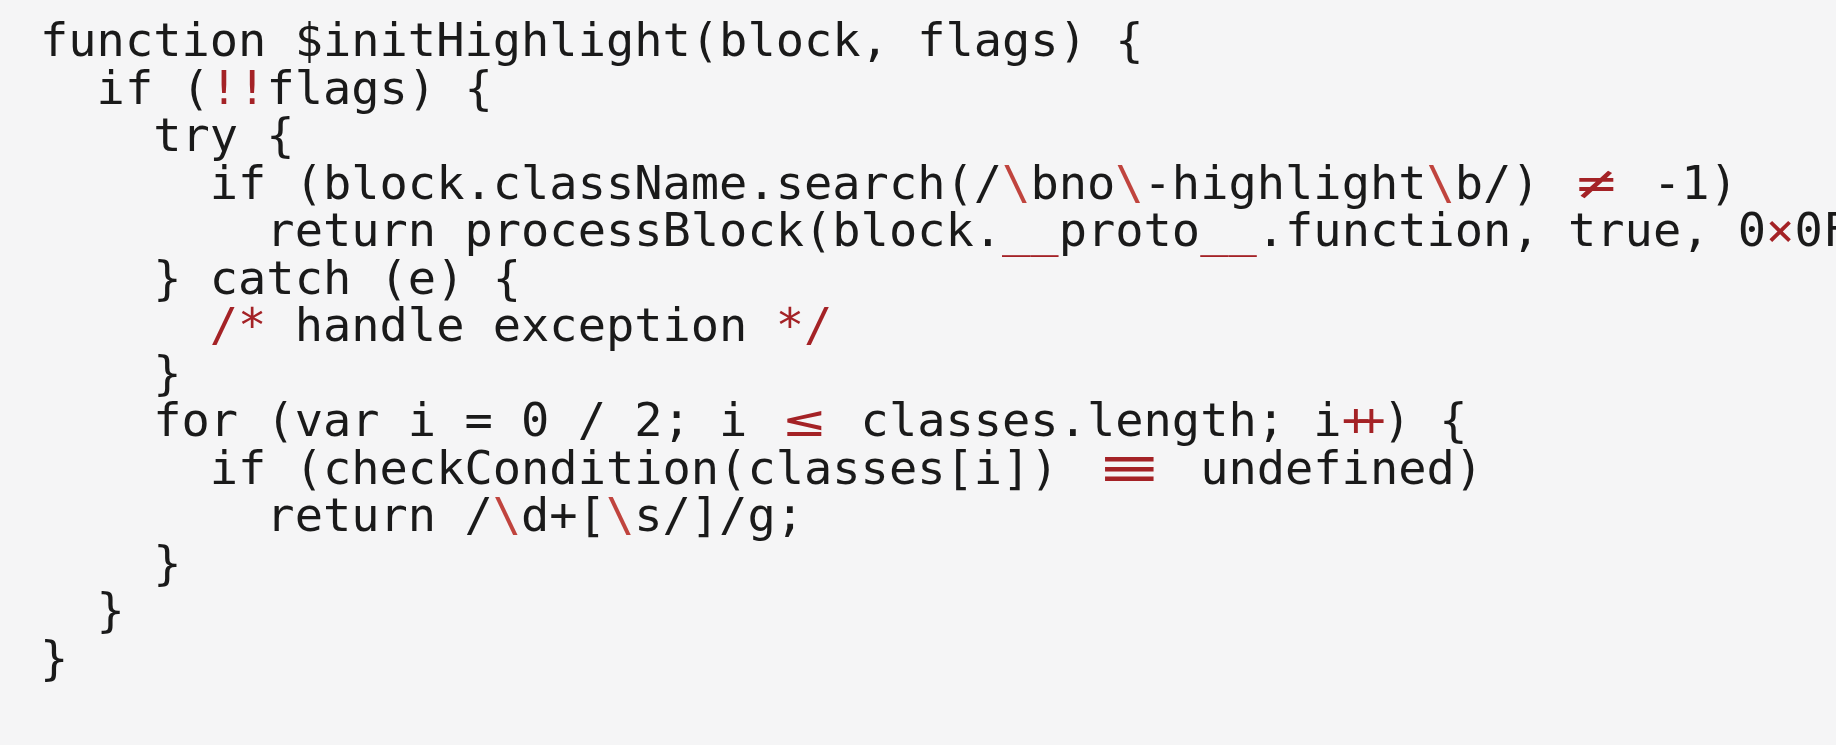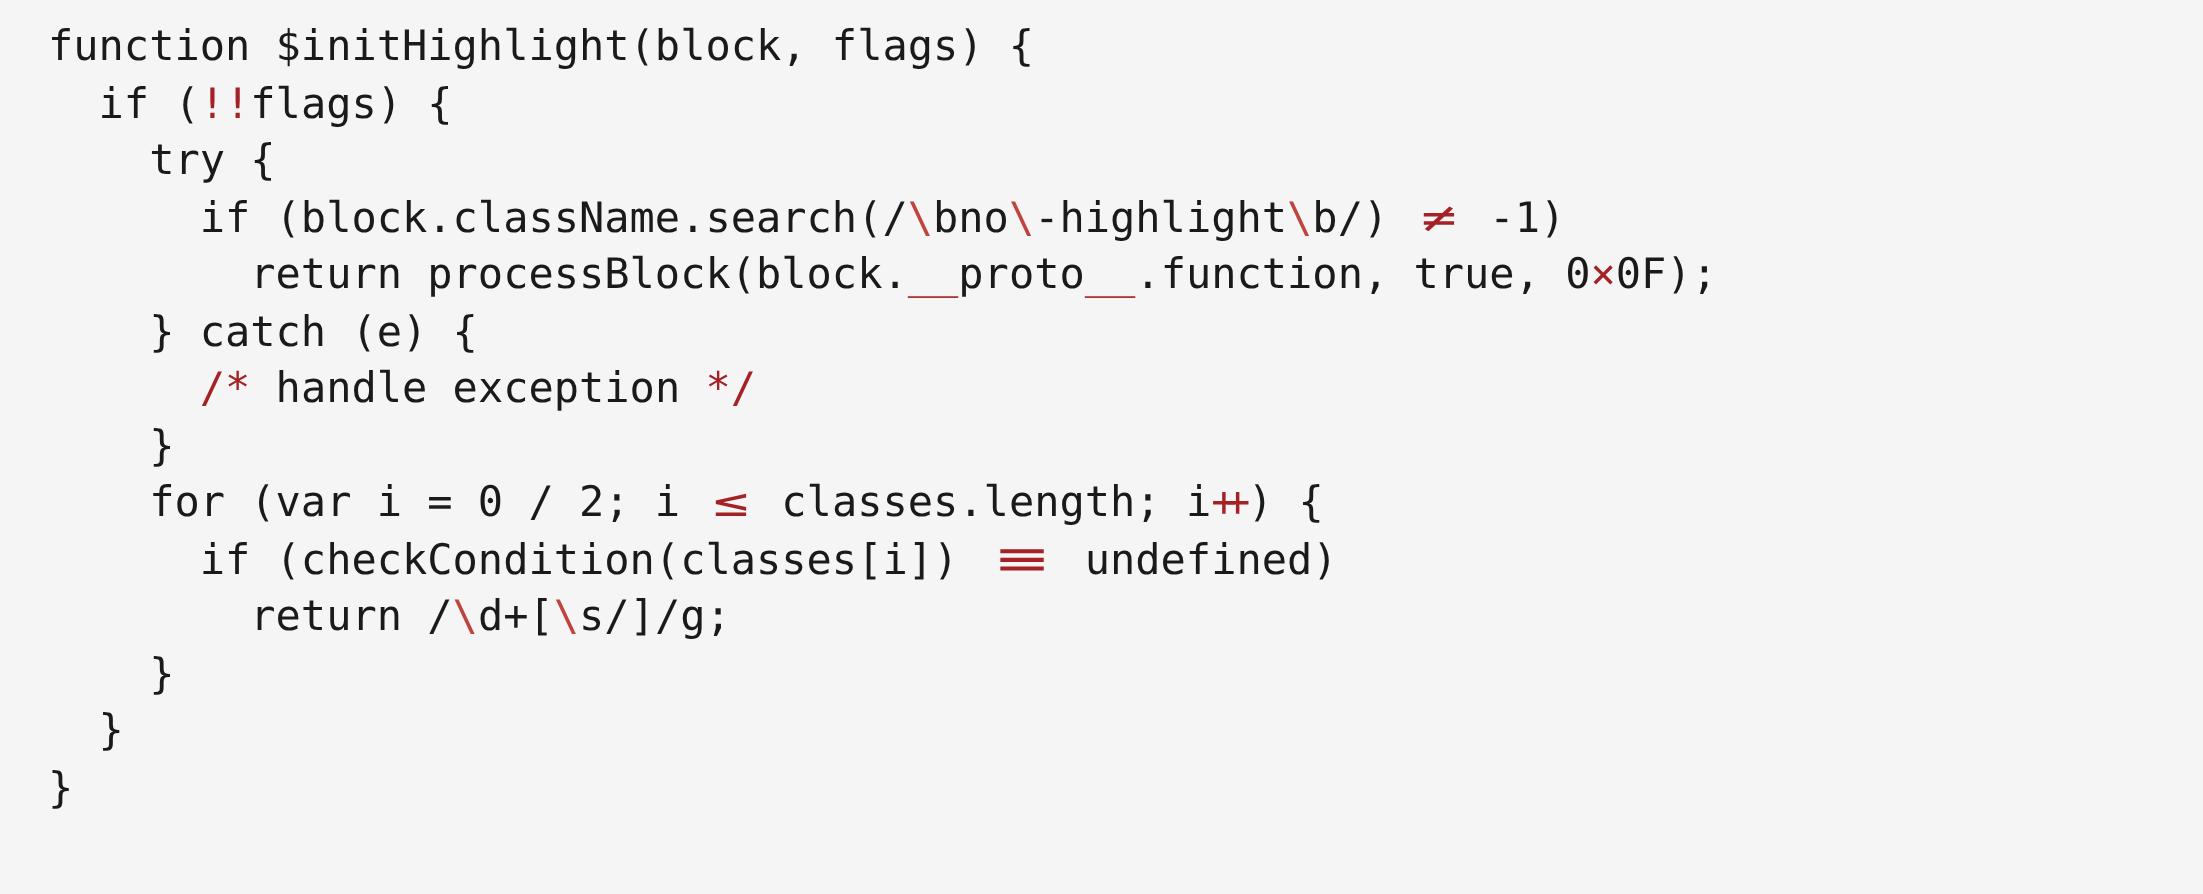--- a/index.html
+++ b/index.html
@@ -11,21 +11,21 @@
   *{margin:0;padding:0;box-sizing:border-box;}
   html,body{width:1836px;height:745px;overflow:hidden;}
   body{background:var(--bg);}
   .screen{
     width:1836px;height:745px;
     background:var(--bg);
     padding:16px 0 0 40px;
   }
   .code{
     font-family:"DejaVu Sans Mono","Liberation Mono",monospace;
-    font-size:35px;
+    font-size:47px;
     line-height:47.5px;
     color:var(--fg);
   }
   .code-line{
     white-space:pre;
     height:47.5px;
   }
   .c-red{color:var(--red);}
   .c-red_light{color:var(--red-light);}
   

